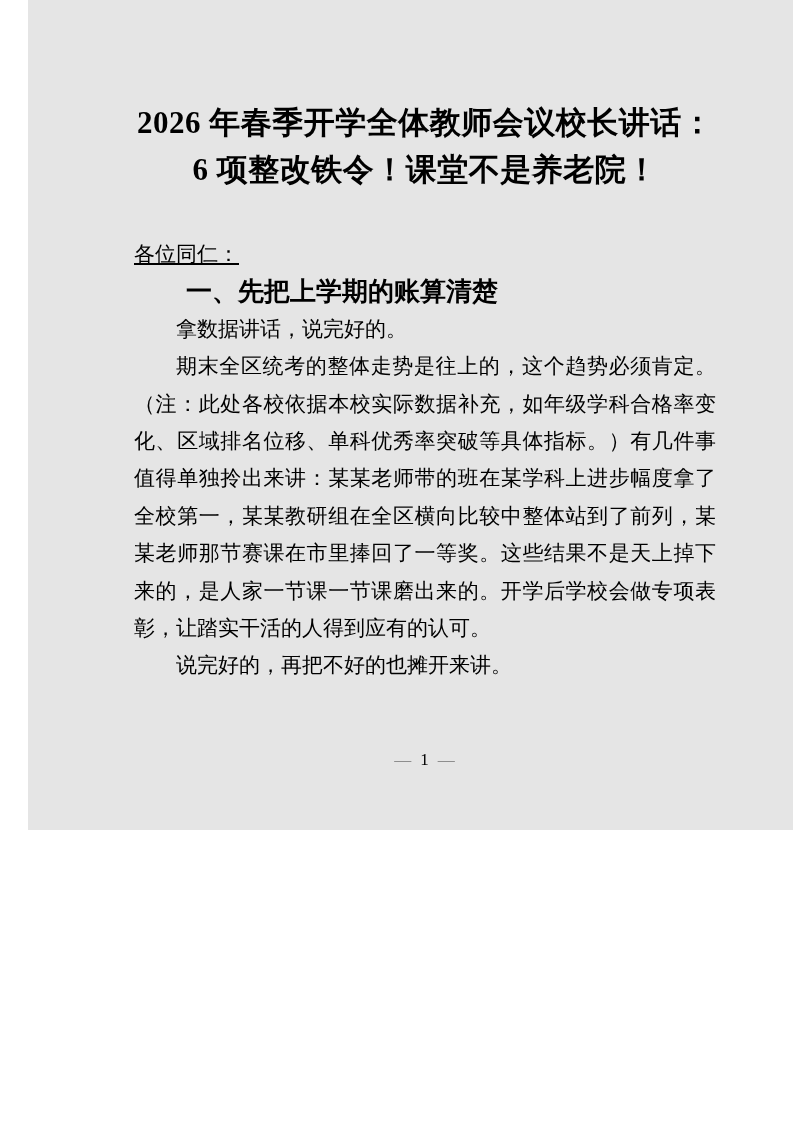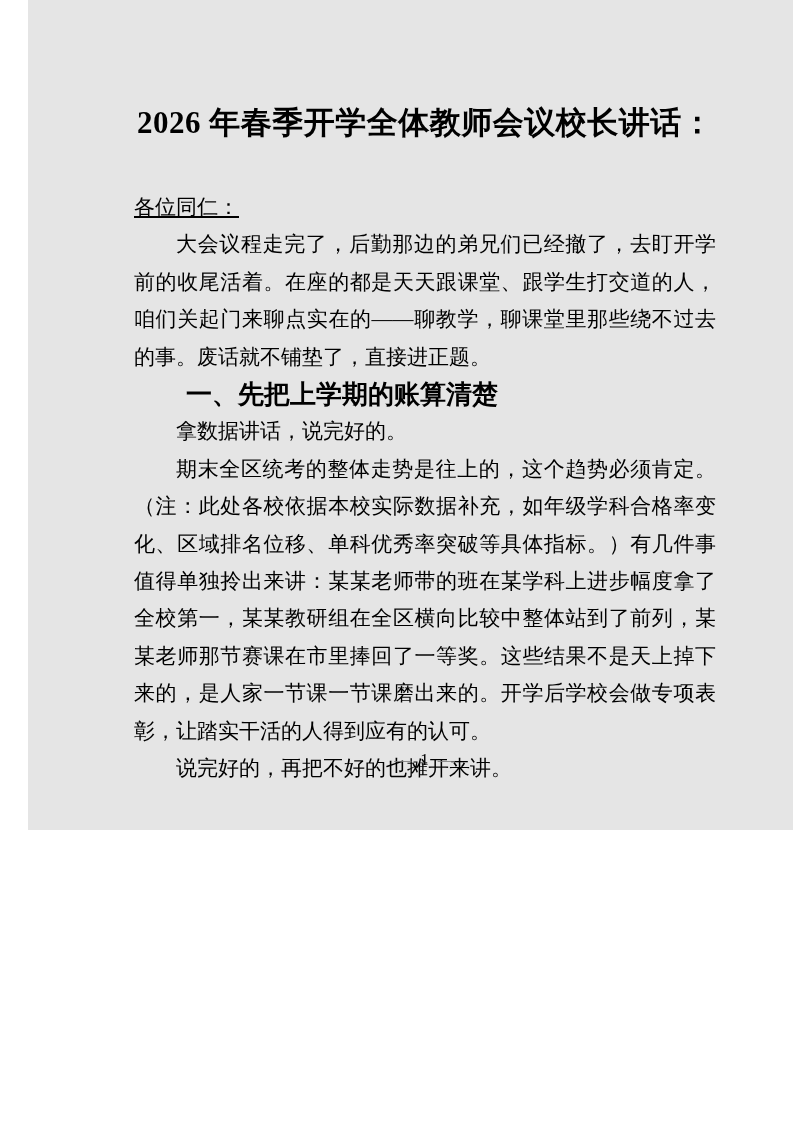--- a/index.html
+++ b/index.html
@@ -73,25 +73,25 @@
   }
 </style>
 </head>
 <body>
 
 <div class="page">
   <div class="content">
 
     <div class="doc-title">
       <div>2026 年春季开学全体教师会议校长讲话：</div>
+      <div>6 项整改铁令！课堂不是养老院！</div>
     </div>
 
     <div class="body-text">
       <p class="no-indent">各位同仁：</p>
-      <p>大会议程走完了，后勤那边的弟兄们已经撤了，去盯开学前的收尾活着。在座的都是天天跟课堂、跟学生打交道的人，咱们关起门来聊点实在的——聊教学，聊课堂里那些绕不过去的事。废话就不铺垫了，直接进正题。</p>
       <h2 class="section-heading">一、先把上学期的账算清楚</h2>
       <p>拿数据讲话，说完好的。</p>
       <p>期末全区统考的整体走势是往上的，这个趋势必须肯定。（注：此处各校依据本校实际数据补充，如年级学科合格率变化、区域排名位移、单科优秀率突破等具体指标。）有几件事值得单独拎出来讲：某某老师带的班在某学科上进步幅度拿了全校第一，某某教研组在全区横向比较中整体站到了前列，某某老师那节赛课在市里捧回了一等奖。这些结果不是天上掉下来的，是人家一节课一节课磨出来的。开学后学校会做专项表彰，让踏实干活的人得到应有的认可。</p>
       <p>说完好的，再把不好的也摊开来讲。</p>
     </div>
 
   </div>
 
   <div class="footer">
     <span class="dash">—</span><span class="num">1</span><span class="dash">—</span>

